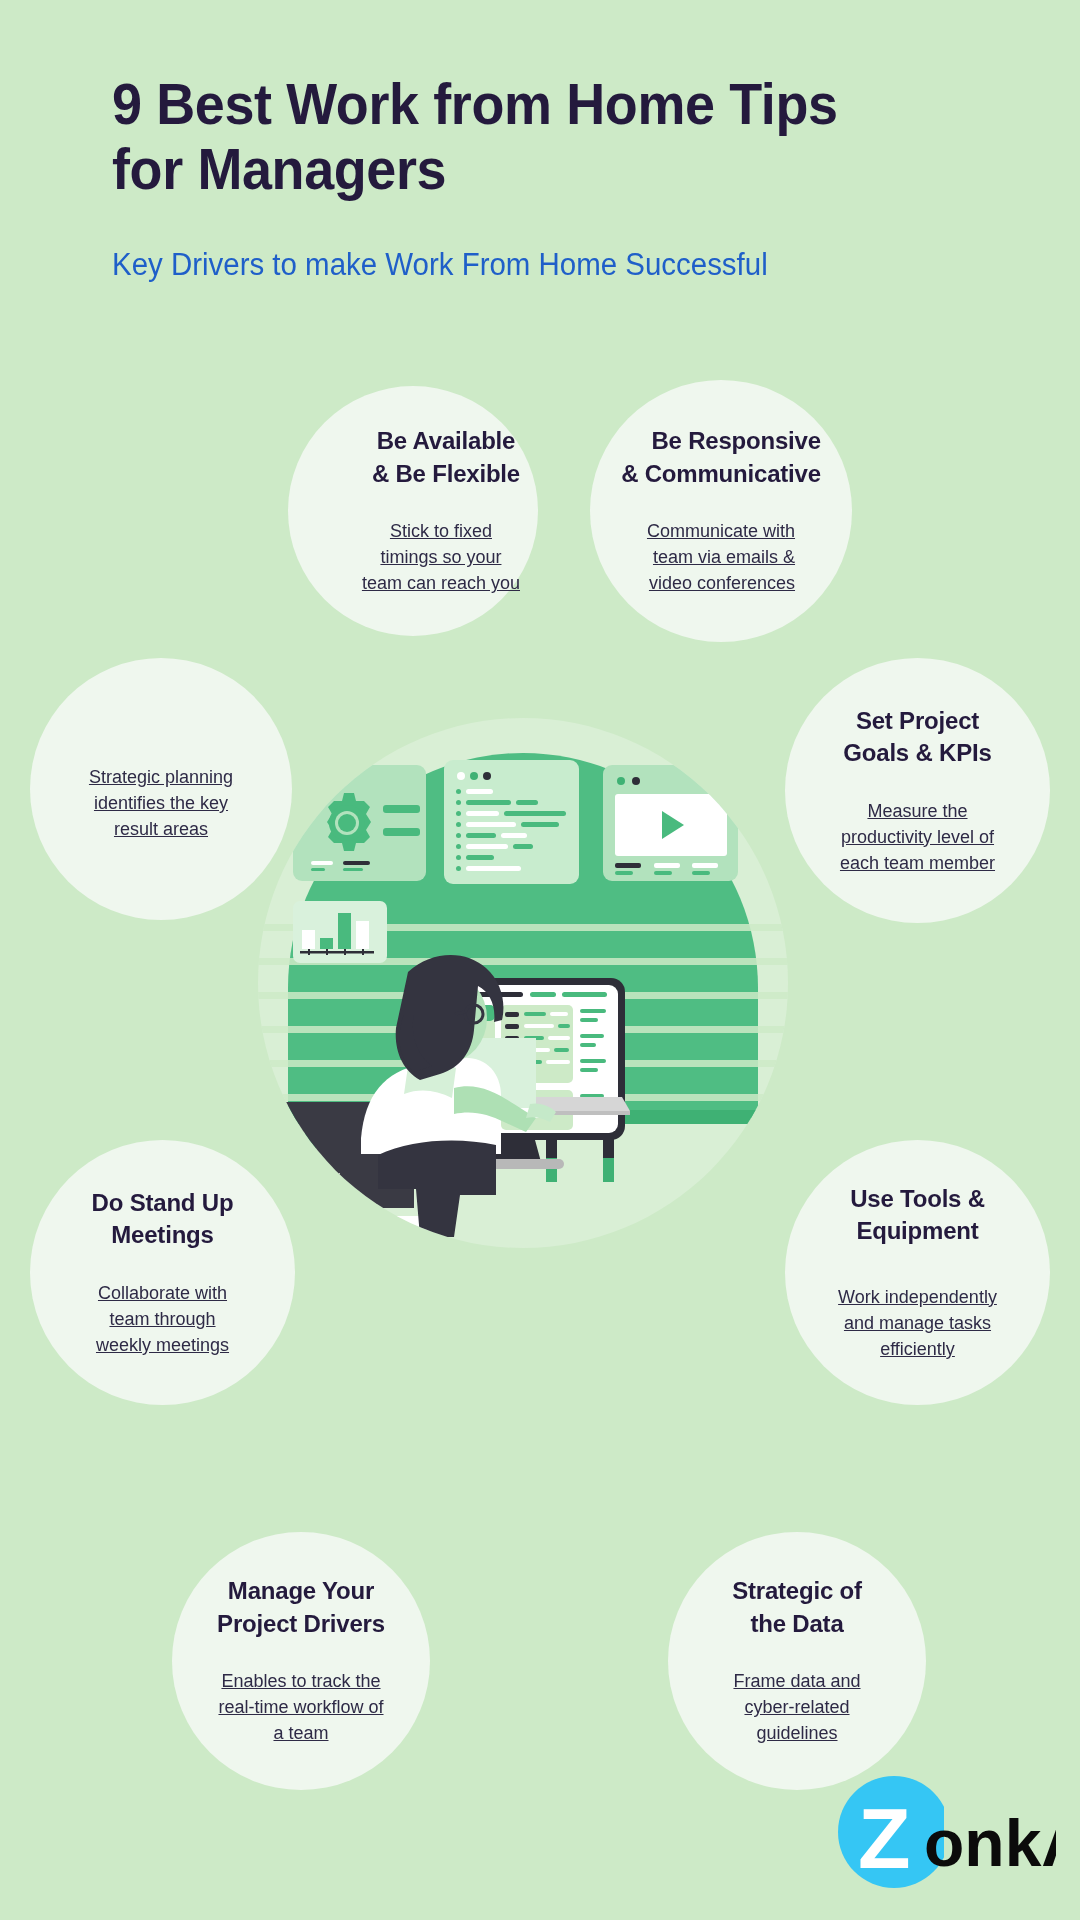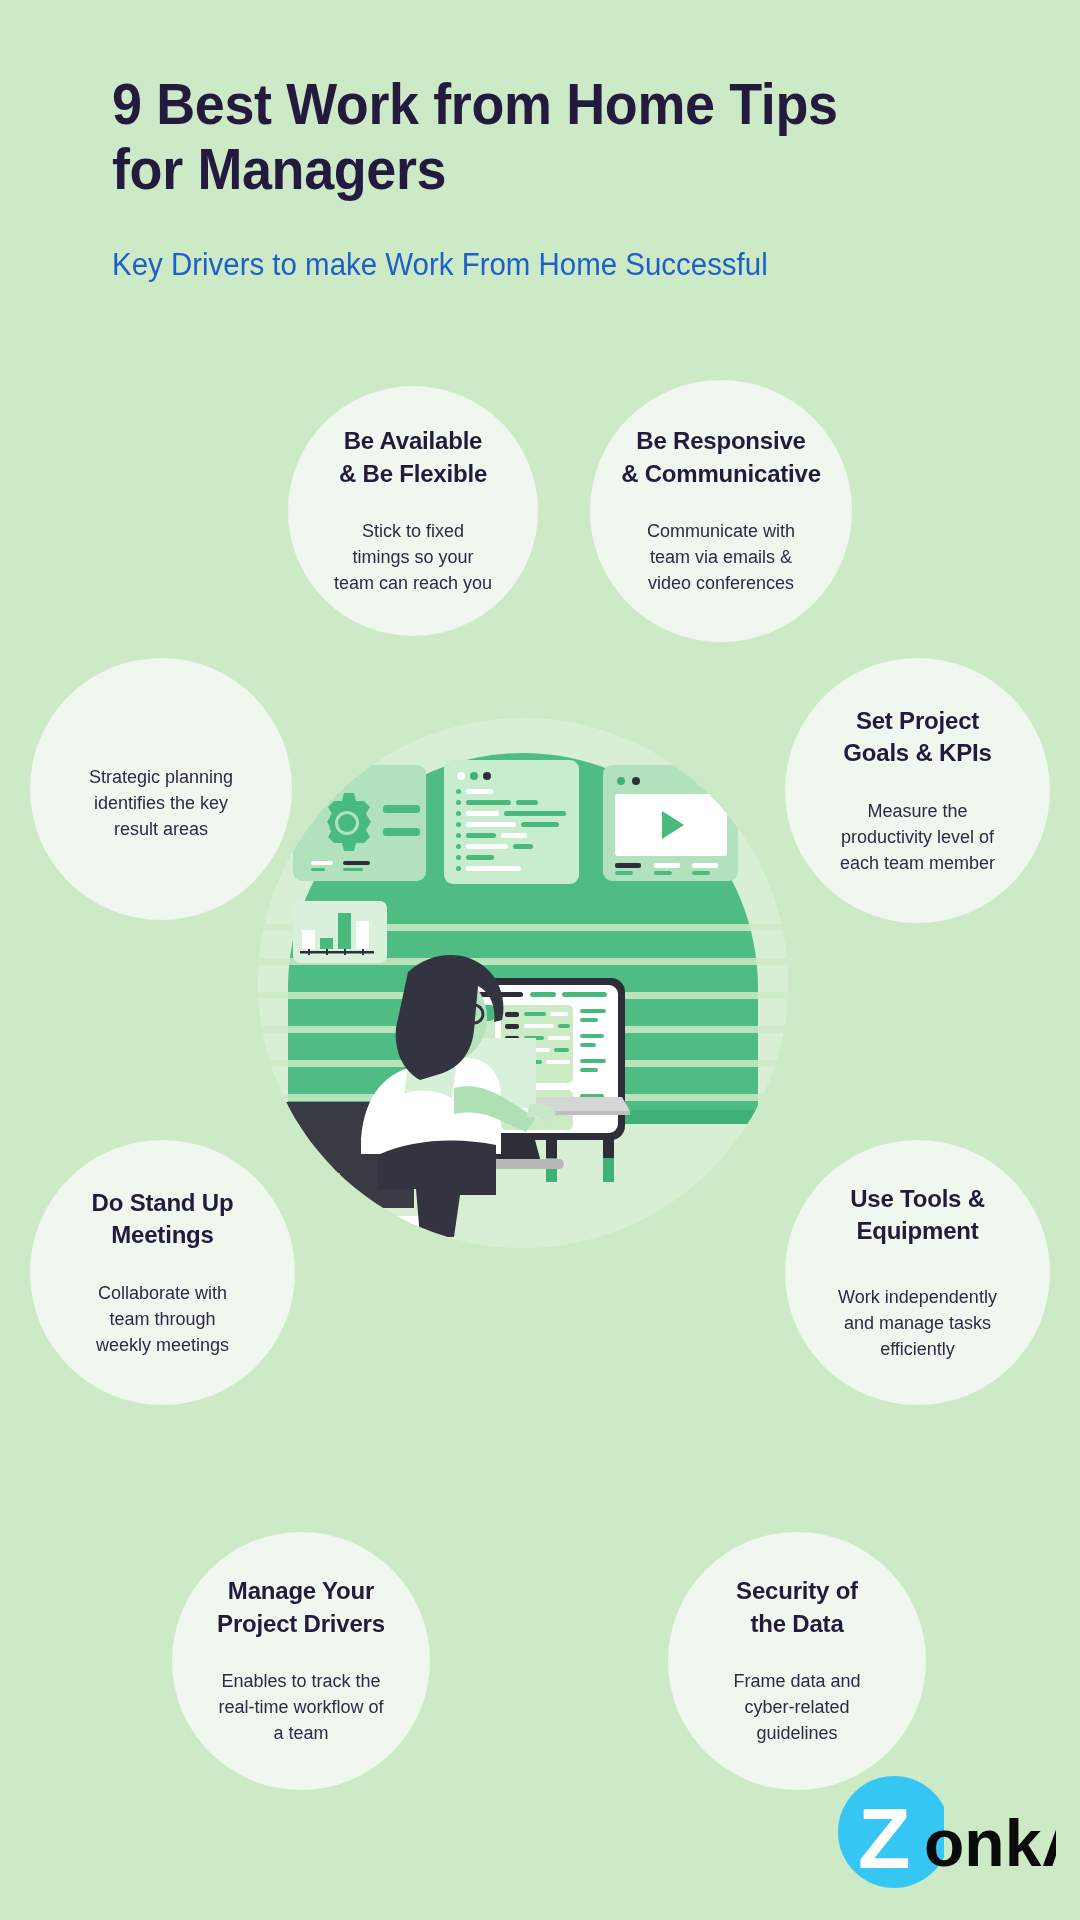--- a/index.html
+++ b/index.html
@@ -58,20 +58,21 @@
     line-height: 1.35;
     white-space: pre-line;
     letter-spacing: -0.2px;
   }
   .bubble .b-desc {
     color: #2e2a46;
     font-size: 18px;
     line-height: 1.45;
     margin-top: 28px;
     white-space: pre-line;
+    text-decoration: underline;
   }
 
   
   #illus-wrap {
     position: absolute;
     left: 258px; top: 718px;
     width: 530px; height: 530px;
   }
   #illus-backdrop {
     position: absolute; inset: 0;
@@ -309,29 +310,29 @@
 
           <g fill="none" stroke="#343440" stroke-width="3">
             <circle cx="216" cy="296" r="9"></circle>
             <path d="M207 294 l-10 2"></path>
           </g>
         </g>
       </g>
     </svg>
   </div>
 
-  <div class="bubble" style="left:288px; top:386px; width:250px; height:250px;">
+  <div class="bubble" style="left:288px; top:386px; width:250px; height:250px;align-items:flex-end;">
     <div class="b-title">Be Available
 &amp; Be Flexible</div>
     <div class="b-desc">Stick to fixed
 timings so your
 team can reach you</div>
   </div>
 
-  <div class="bubble" style="left:590px; top:380px; width:262px; height:262px;">
+  <div class="bubble" style="left:590px; top:380px; width:262px; height:262px;text-align:right;">
     <div class="b-title">Be Responsive
 &amp; Communicative</div>
     <div class="b-desc">Communicate with
 team via emails &amp;
 video conferences</div>
   </div>
 
   <div class="bubble" style="left:30px; top:658px; width:262px; height:262px;">
     <div class="b-desc">Strategic planning
 identifies the key
@@ -365,21 +366,21 @@
 
   <div class="bubble" style="left:172px; top:1532px; width:258px; height:258px;">
     <div class="b-title">Manage Your
 Project Drivers</div>
     <div class="b-desc">Enables to track the
 real-time workflow of
 a team</div>
   </div>
 
   <div class="bubble" style="left:668px; top:1532px; width:258px; height:258px;">
-    <div class="b-title">Security of
+    <div class="b-title">Strategic of
 the Data</div>
     <div class="b-desc">Frame data and
 cyber-related
 guidelines</div>
   </div>
 
   <div id="logo">
     <svg width="224" height="122" viewBox="0 0 224 122">
       <circle cx="62" cy="60" r="56" fill="#35c6f4"></circle>
       <rect x="112" y="10" width="60" height="100" fill="#cdeac7"></rect>

